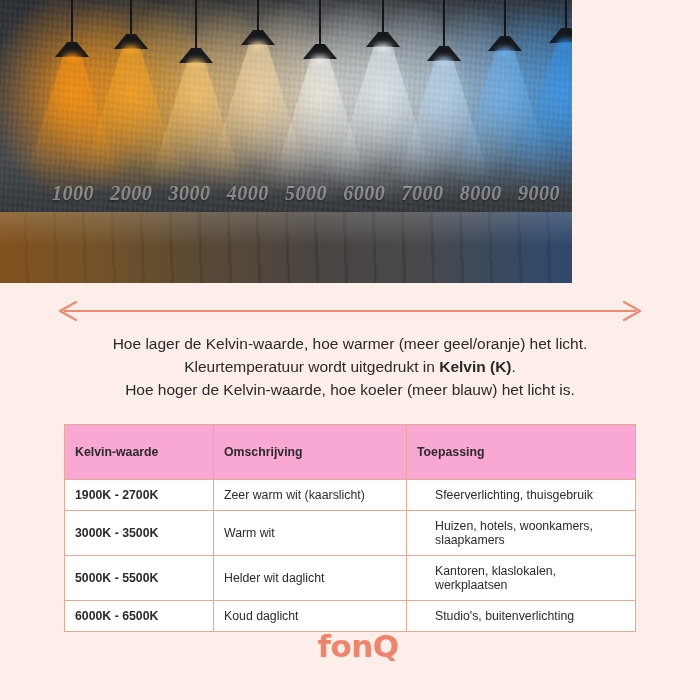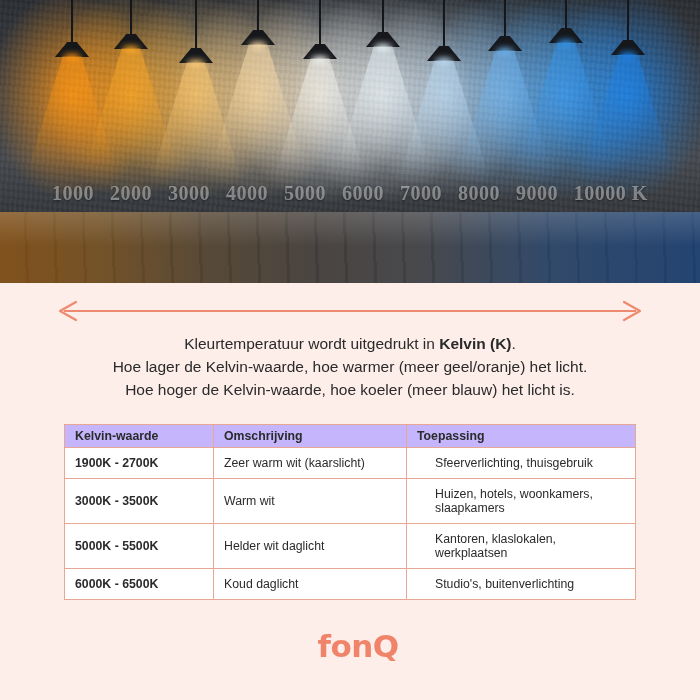--- a/index.html
+++ b/index.html
@@ -16,24 +16,25 @@
   .page {
     position: relative;
     width: 700px;
     height: 700px;
     background: #fdeee9;
   }
 
   
   .hero {
     position: relative;
-    width: 700px;
+    width: 572px;
     height: 283px;
     overflow: hidden;
     background: #b91c1c;
+    font-style: italic;
   }
   .hero-wall {
     position: absolute;
     left: 0; top: 0;
     width: 700px;
     height: 212px;
     background:
       radial-gradient(ellipse 120px 150px at 72px 95px, rgba(255,150,20,0.85), rgba(255,150,20,0) 70%),
       radial-gradient(ellipse 120px 150px at 131px 95px, rgba(255,170,40,0.80), rgba(255,170,40,0) 70%),
       radial-gradient(ellipse 120px 150px at 196px 95px, rgba(255,205,120,0.75), rgba(255,205,120,0) 70%),
@@ -164,24 +165,24 @@
     box-sizing: border-box;
     background: #fff;
   }
   table {
     border-collapse: collapse;
     width: 100%;
     font-size: 12.3px;
     color: #2b2b2b;
   }
   thead th {
-    background: #c4b5fd;
+    background: #f9a8d4;
     text-align: left;
     font-weight: bold;
-    padding: 4px 10px;
+    padding: 20px 10px;
     border-right: 1px solid #e8a795;
     border-bottom: 1px solid #e8a795;
     font-size: 12.3px;
   }
   thead th:last-child { border-right: none; }
   tbody td {
     background: #ffffff;
     padding: 8px 10px;
     border-right: 1px solid #e8a795;
     border-bottom: 1px solid #e8a795;
@@ -300,24 +301,24 @@
 
   <div class="arrow-wrap">
     <svg width="600" height="22" viewBox="0 0 600 22">
       <line x1="14" y1="11" x2="586" y2="11" stroke="#ef8a70" stroke-width="2.2"></line>
       <polyline points="26,2 10,11 26,20" fill="none" stroke="#ef8a70" stroke-width="2.2" stroke-linecap="round" stroke-linejoin="round"></polyline>
       <polyline points="574,2 590,11 574,20" fill="none" stroke="#ef8a70" stroke-width="2.2" stroke-linecap="round" stroke-linejoin="round"></polyline>
     </svg>
   </div>
 
   <div class="intro">
+    <p>Hoe lager de Kelvin-waarde, hoe warmer (meer geel/oranje) het licht.</p>
     <p>
       <span>Kleurtemperatuur wordt uitgedrukt in </span><b>Kelvin (K)</b><span>.</span>
     </p>
-    <p>Hoe lager de Kelvin-waarde, hoe warmer (meer geel/oranje) het licht.</p>
     <p>Hoe hoger de Kelvin-waarde, hoe koeler (meer blauw) het licht is.</p>
   </div>
 
   <div class="table-wrap">
     <table>
       <thead>
         <tr>
           <th>Kelvin-waarde</th>
           <th>Omschrijving</th>
           <th>Toepassing</th>

